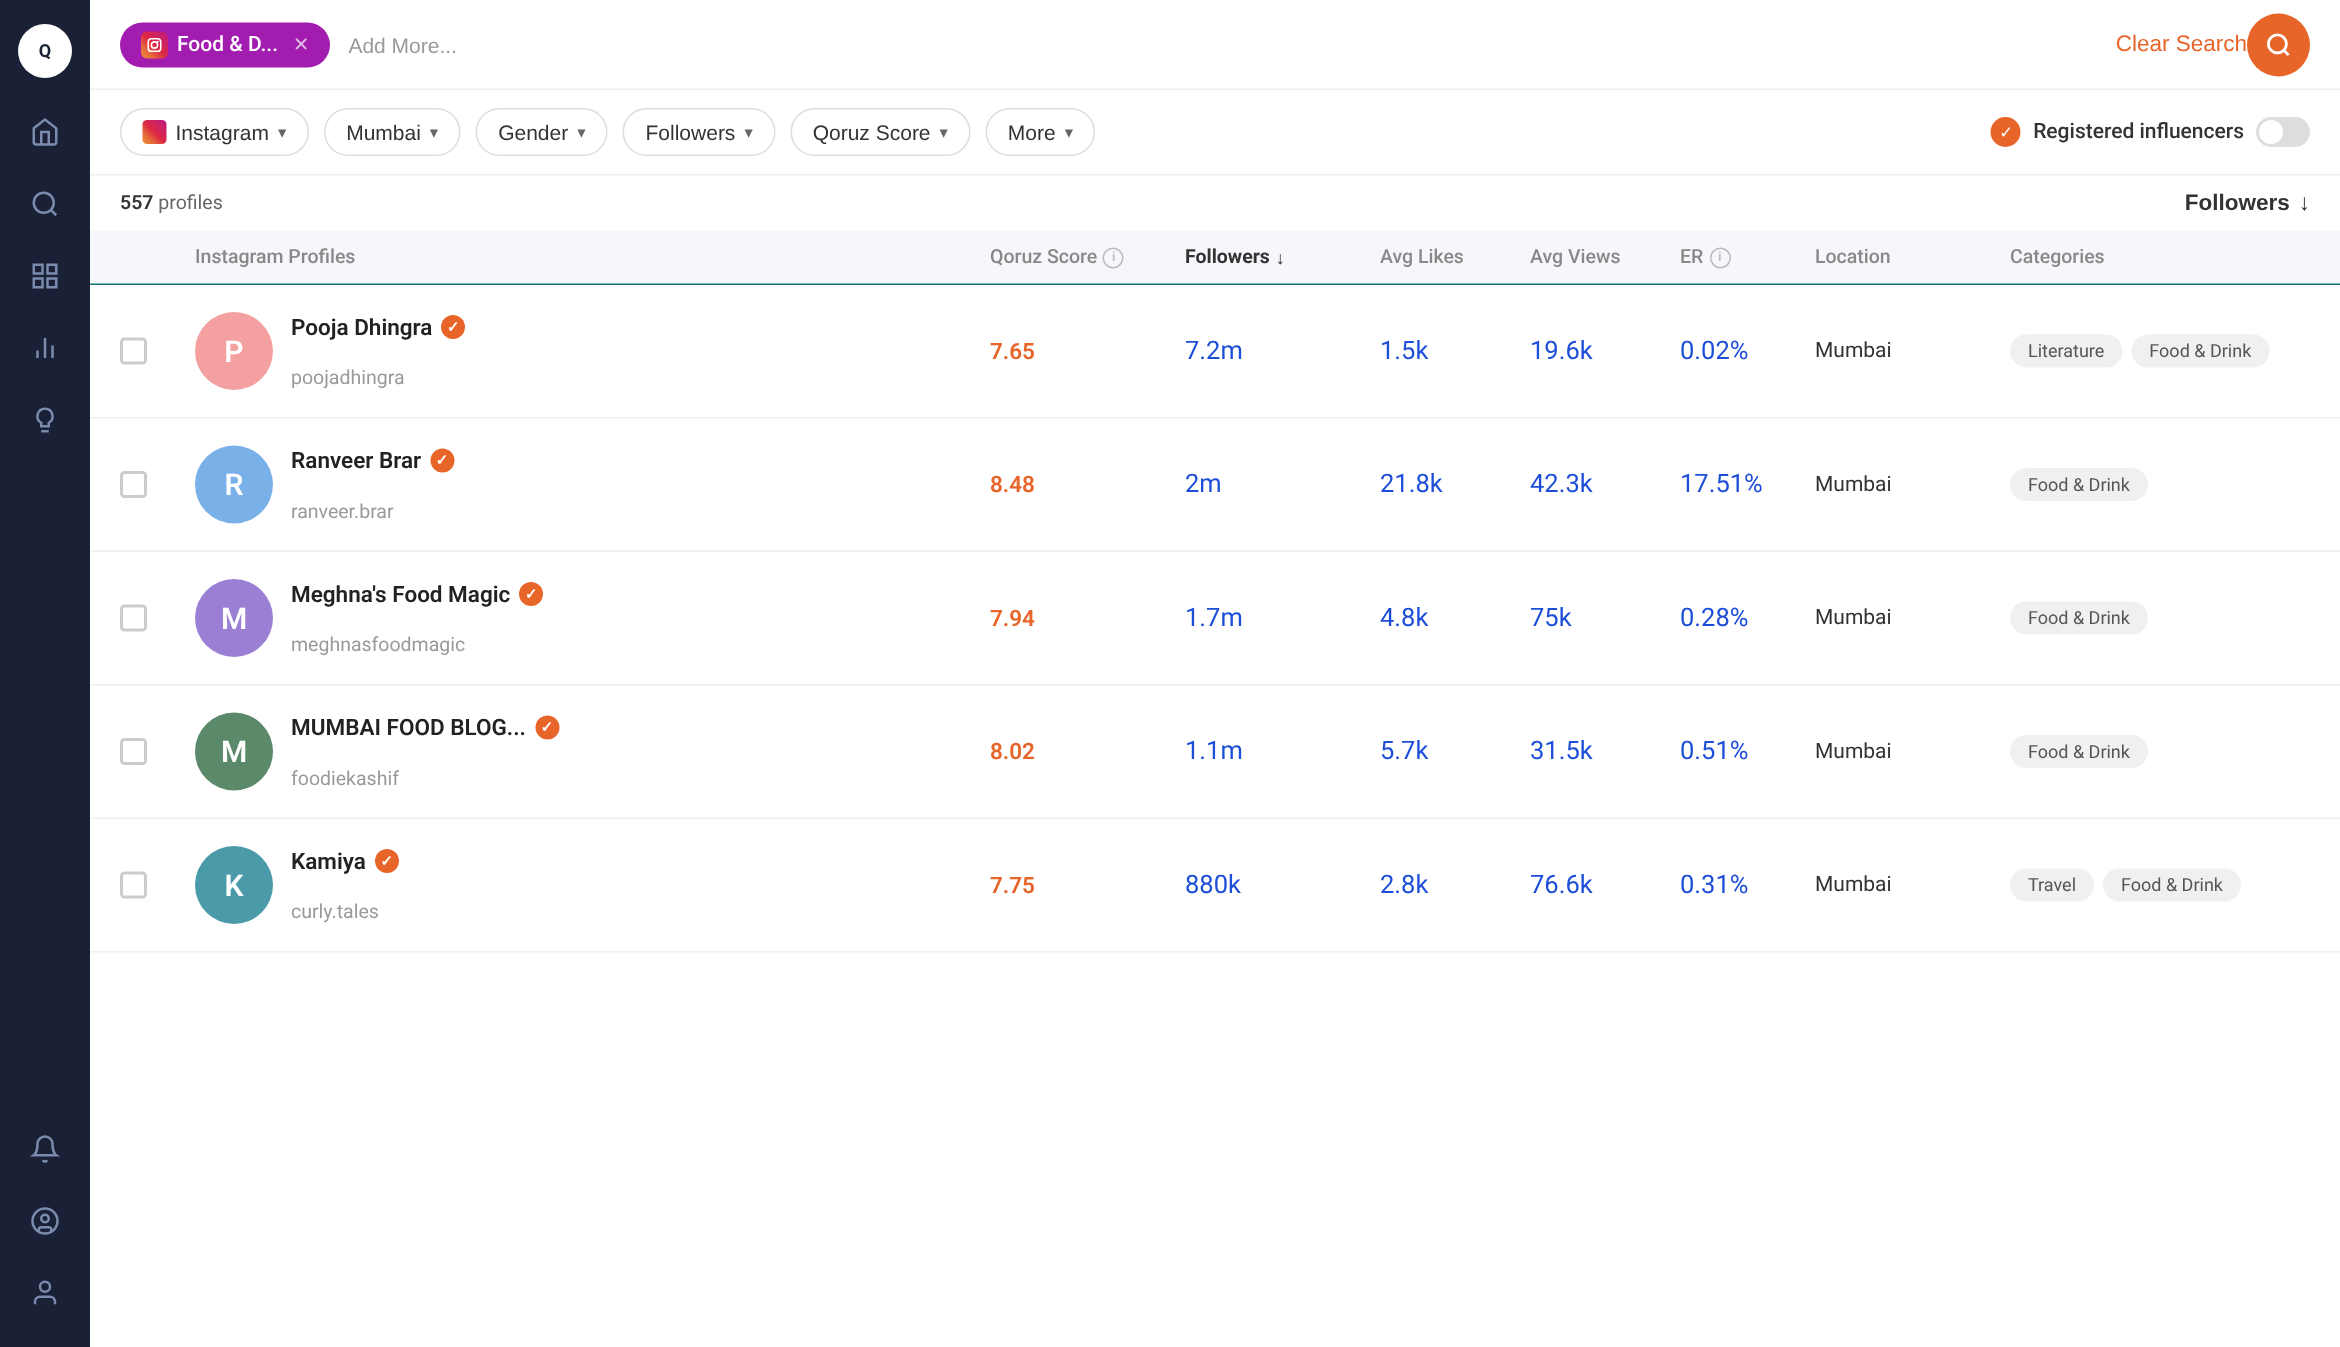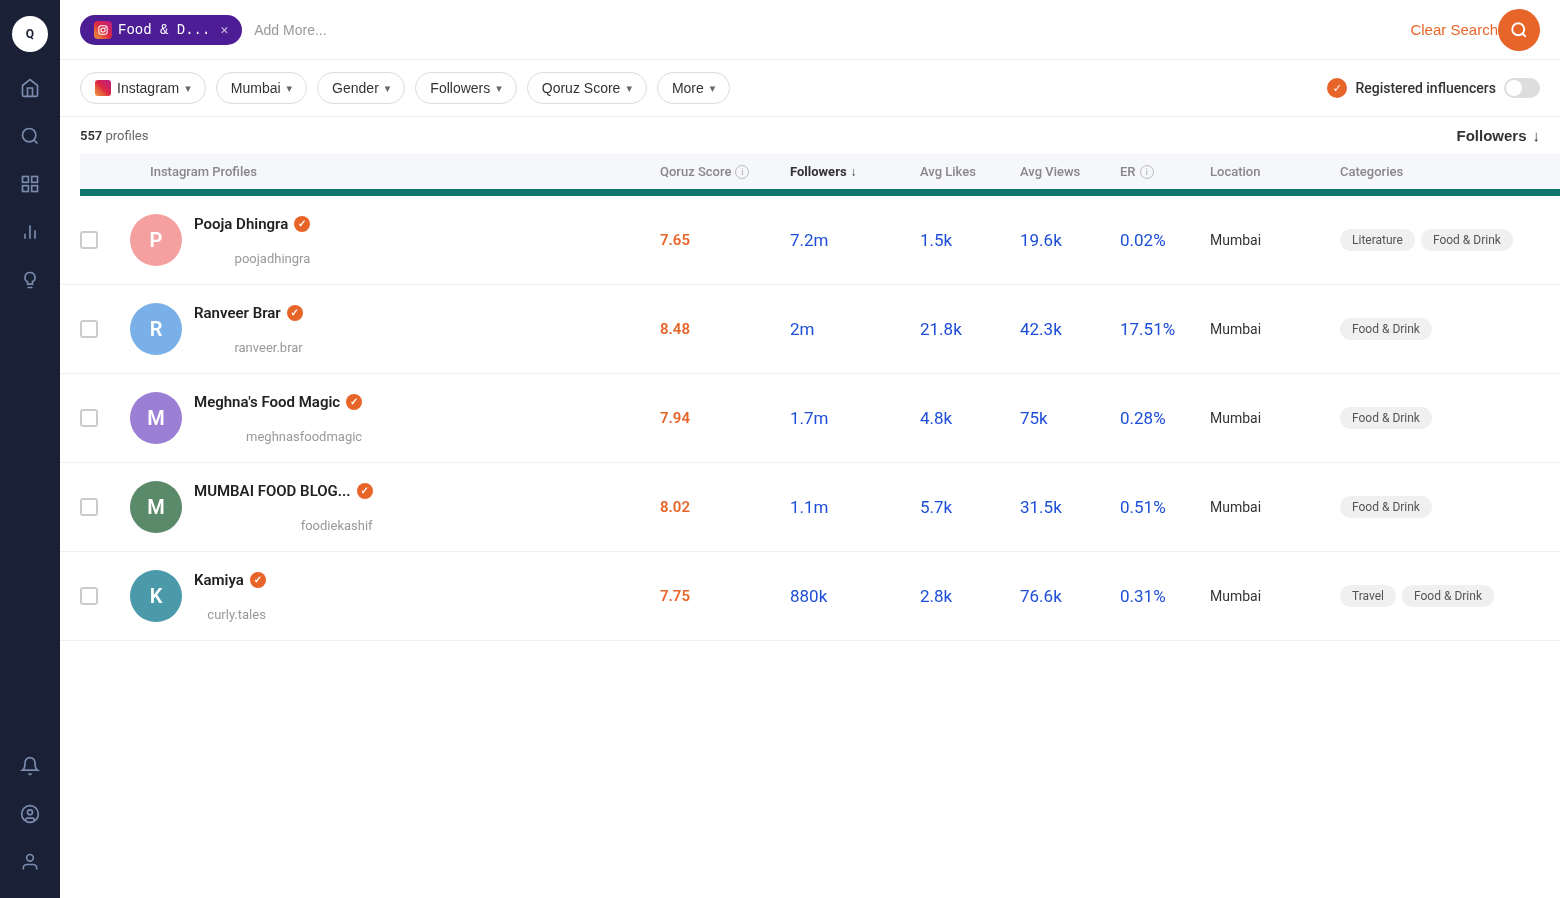--- a/index.html
+++ b/index.html
@@ -50,27 +50,26 @@
     .topbar {
       display: flex;
       align-items: center;
       padding: 10px 20px;
       border-bottom: 1px solid #eee;
       gap: 12px;
       height: 60px;
     }
     .search-tag {
       display: flex; align-items: center; gap: 6px;
-      background: #4c1d95;
+      background: #a21caf;
       color: #fff;
       border-radius: 20px;
       padding: 6px 14px;
       font-size: 14px;
       font-weight: 500;
-      font-family: Liberation Mono, monospace;
     }
     .search-tag .ig-icon {
       width: 18px; height: 18px;
       background: linear-gradient(45deg, #f09433, #e6683c, #dc2743, #cc2366, #bc1888);
       border-radius: 4px;
       display: flex; align-items: center; justify-content: center;
       font-size: 10px; color: #fff;
     }
     .search-tag .close-x {
       cursor: pointer; opacity: 0.7; font-size: 13px; margin-left: 4px;
@@ -171,23 +170,22 @@
     .table-container {
       flex: 1;
       overflow-y: auto;
     }
     .table-header {
       display: grid;
       grid-template-columns: 50px 1fr 130px 130px 100px 100px 90px 130px 200px;
       background: #f6f7fb;
       padding: 10px 20px;
       font-size: 13px; color: #888; font-weight: 500;
-      border-bottom: 7px solid #0f766e;
+      border-bottom: 1px solid #0f766e;
       align-items: center;
-      margin-left: 20px;
     }
     .th-cell {
       display: flex; align-items: center; gap: 4px;
     }
     .th-followers { font-weight: 700; color: #333; }
     .info-icon {
       width: 14px; height: 14px;
       border: 1.5px solid #bbb;
       border-radius: 50%;
       display: inline-flex; align-items: center; justify-content: center;
@@ -214,21 +212,21 @@
     }
     .avatar {
       width: 52px; height: 52px;
       border-radius: 50%;
       overflow: hidden;
       flex-shrink: 0;
       background: #ddd;
       display: flex; align-items: center; justify-content: center;
       font-size: 20px;
     }
-    .profile-info { display: flex; flex-direction: column; gap: 18px; text-align: right; }
+    .profile-info { display: flex; flex-direction: column; gap: 18px; }
     .profile-name {
       font-size: 15px; font-weight: 600; color: #222;
       display: flex; align-items: center; gap: 6px;
     }
     .verified-icon {
       width: 16px; height: 16px;
       background: #e8652a;
       border-radius: 50%;
       display: inline-flex; align-items: center; justify-content: center;
       color: #fff; font-size: 10px;

